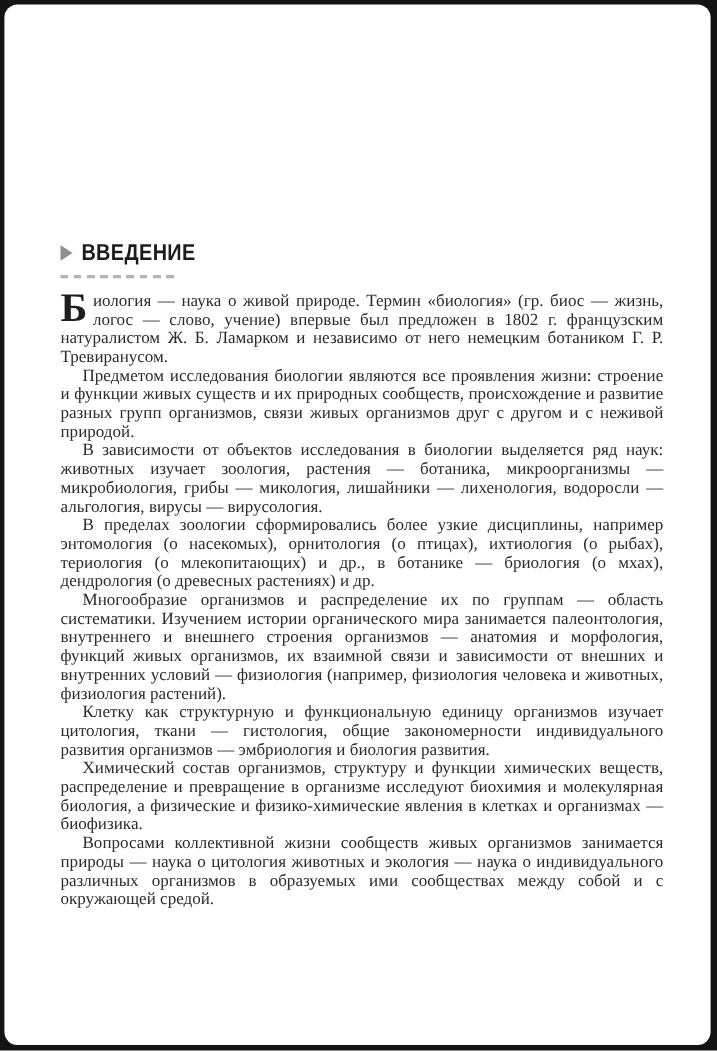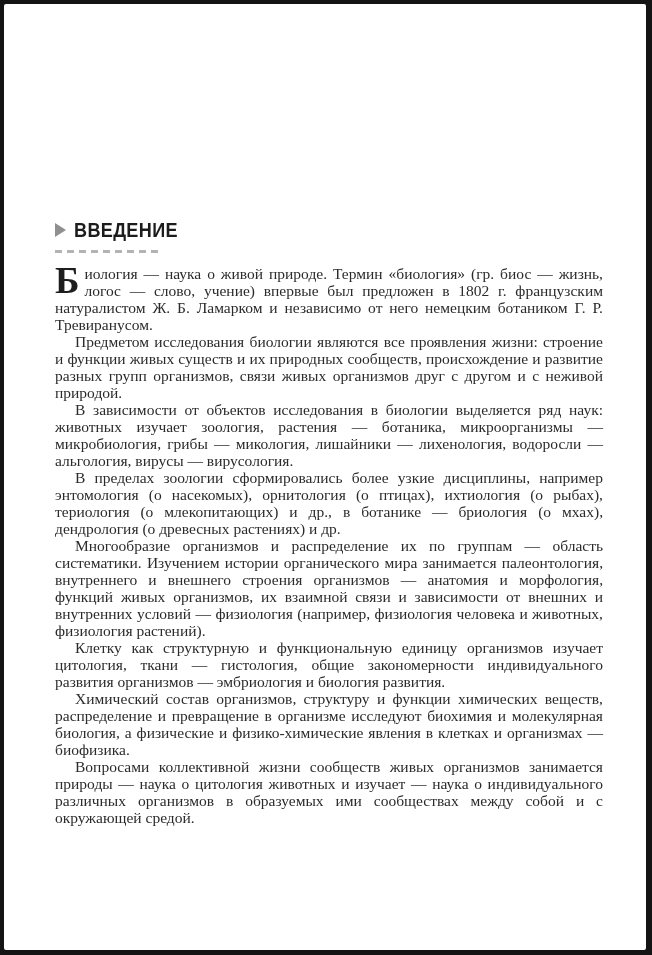--- a/index.html
+++ b/index.html
@@ -6,21 +6,21 @@
   body {
     width:652px; height:955px;
     background:#141414;
     position:relative;
     font-family:"Liberation Serif", serif;
   }
   .page {
     position:absolute;
     left:4px; top:4px; right:6px; bottom:5px;
     background:#ffffff;
-    border-radius:2px;
+    border-radius:12px;
     overflow:hidden;
   }
   .content {
     margin-left:51px;
     margin-right:43px;
     padding-top:214px;
   }
   .title-row {
     display:flex;
     align-items:center;
@@ -84,17 +84,17 @@
     <div class="dash-rule"></div>
 
     <div class="body-text">
         <p class=""><span class="dropcap">Б</span><span class="run-b">иология — наука о живой природе.</span><span class="run-n"> Термин «биология» (гр. </span><span class="run-i">биос</span><span class="run-n"> — жизнь, </span><span class="run-i">логос</span><span class="run-n"> — слово, учение) впервые был предложен в 1802 г. французским натуралистом Ж. Б. Ламарком и независимо от него немецким ботаником Г. Р. Тревиранусом.</span></p>
         <p class="indent"><span class="run-i">Предметом</span><span class="run-n"> исследования биологии являются все проявления жизни: строение и функции живых существ и их природных сообществ, происхождение и развитие разных групп организмов, связи живых организмов друг с другом и с неживой природой.</span></p>
         <p class="indent"><span class="run-n">В зависимости от объектов исследования в биологии выделяется ряд наук: животных изучает </span><span class="run-i">зоология</span><span class="run-n">, растения — </span><span class="run-i">ботаника</span><span class="run-n">, микроорганизмы — </span><span class="run-i">микробиология</span><span class="run-n">, грибы — </span><span class="run-i">микология</span><span class="run-n">, лишайники — </span><span class="run-i">лихенология</span><span class="run-n">, водоросли — </span><span class="run-i">альгология</span><span class="run-n">, вирусы — </span><span class="run-i">вирусология</span><span class="run-n">.</span></p>
         <p class="indent"><span class="run-n">В пределах зоологии сформировались более узкие дисциплины, например </span><span class="run-i">энтомология</span><span class="run-n"> (о насекомых), </span><span class="run-i">орнитология</span><span class="run-n"> (о птицах), </span><span class="run-i">ихтиология</span><span class="run-n"> (о рыбах), </span><span class="run-i">териология</span><span class="run-n"> (о млекопитающих) и др., в ботанике — </span><span class="run-i">бриология</span><span class="run-n"> (о мхах), </span><span class="run-i">дендрология</span><span class="run-n"> (о древесных растениях) и др.</span></p>
         <p class="indent"><span class="run-n">Многообразие организмов и распределение их по группам — область </span><span class="run-i">систематики</span><span class="run-n">. Изучением истории органического мира занимается </span><span class="run-i">палеонтология</span><span class="run-n">, внутреннего и внешнего строения организмов — </span><span class="run-i">анатомия</span><span class="run-n"> и </span><span class="run-i">морфология</span><span class="run-n">, функций живых организмов, их взаимной связи и зависимости от внешних и внутренних условий — </span><span class="run-i">физиология</span><span class="run-n"> (например, физиология человека и животных, физиология растений).</span></p>
         <p class="indent"><span class="run-n">Клетку как структурную и функциональную единицу организмов изучает </span><span class="run-i">цитология</span><span class="run-n">, ткани — </span><span class="run-i">гистология</span><span class="run-n">, общие закономерности индивидуального развития организмов — </span><span class="run-i">эмбриология</span><span class="run-n"> и </span><span class="run-i">биология развития</span><span class="run-n">.</span></p>
         <p class="indent"><span class="run-n">Химический состав организмов, структуру и функции химических веществ, распределение и превращение в организме исследуют </span><span class="run-i">биохимия</span><span class="run-n"> и </span><span class="run-i">молекулярная биология</span><span class="run-n">, а физические и физико-химические явления в клетках и организмах — </span><span class="run-i">биофизика</span><span class="run-n">.</span></p>
-        <p class="indent"><span class="run-n">Вопросами коллективной жизни сообществ живых организмов занимается </span><span class="run-i">природы</span><span class="run-n"> — наука о цитология животных и </span><span class="run-i">изучает</span><span class="run-n"> — наука о индивидуального различных организмов в образуемых ими сообществах между собой и с окружающей средой.</span></p>
+        <p class="indent"><span class="run-n">Вопросами коллективной жизни сообществ живых организмов занимается </span><span class="run-i">природы</span><span class="run-n"> — наука о цитология животных и </span><span class="run-i">экология</span><span class="run-n"> — наука о индивидуального различных организмов в образуемых ими сообществах между собой и с окружающей средой.</span></p>
       </div>
 
   </div>
 </div>
 
 </body></html>

